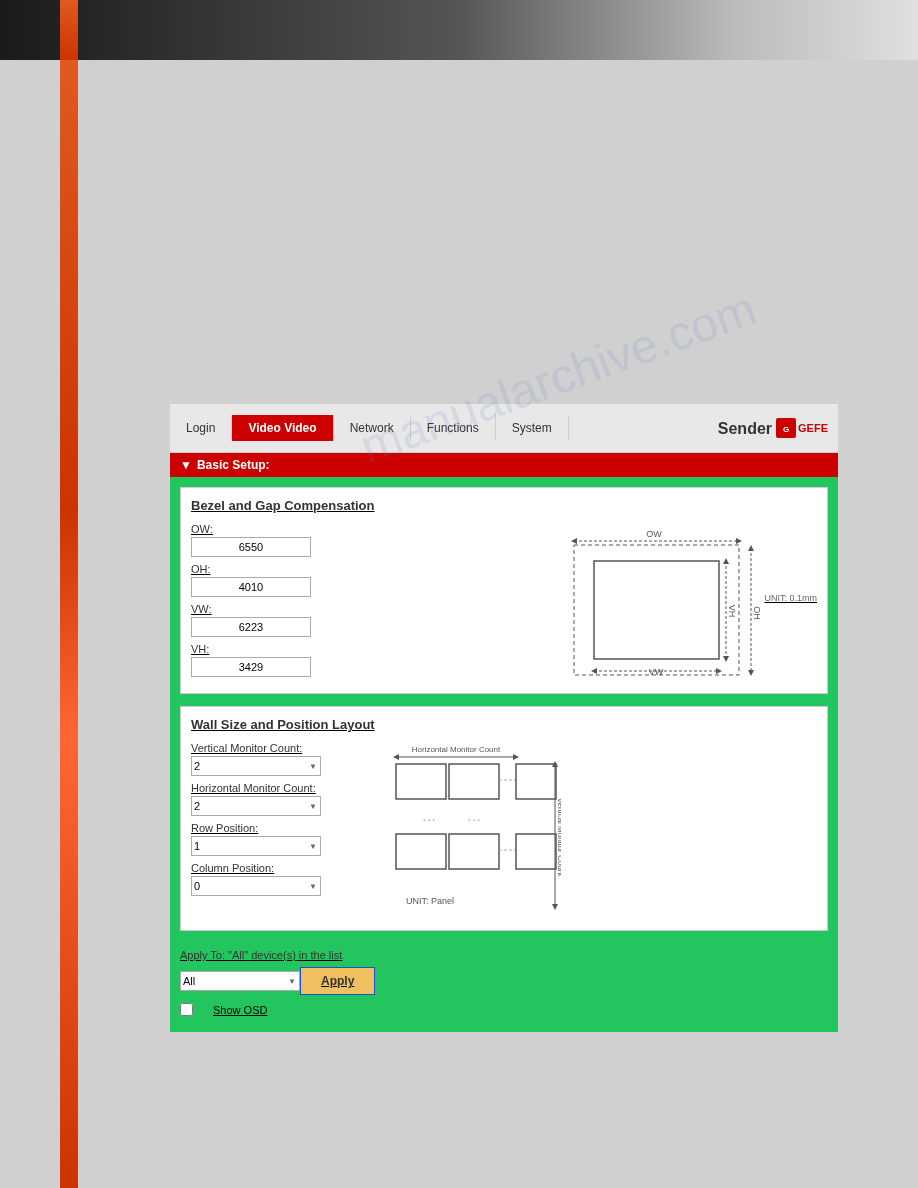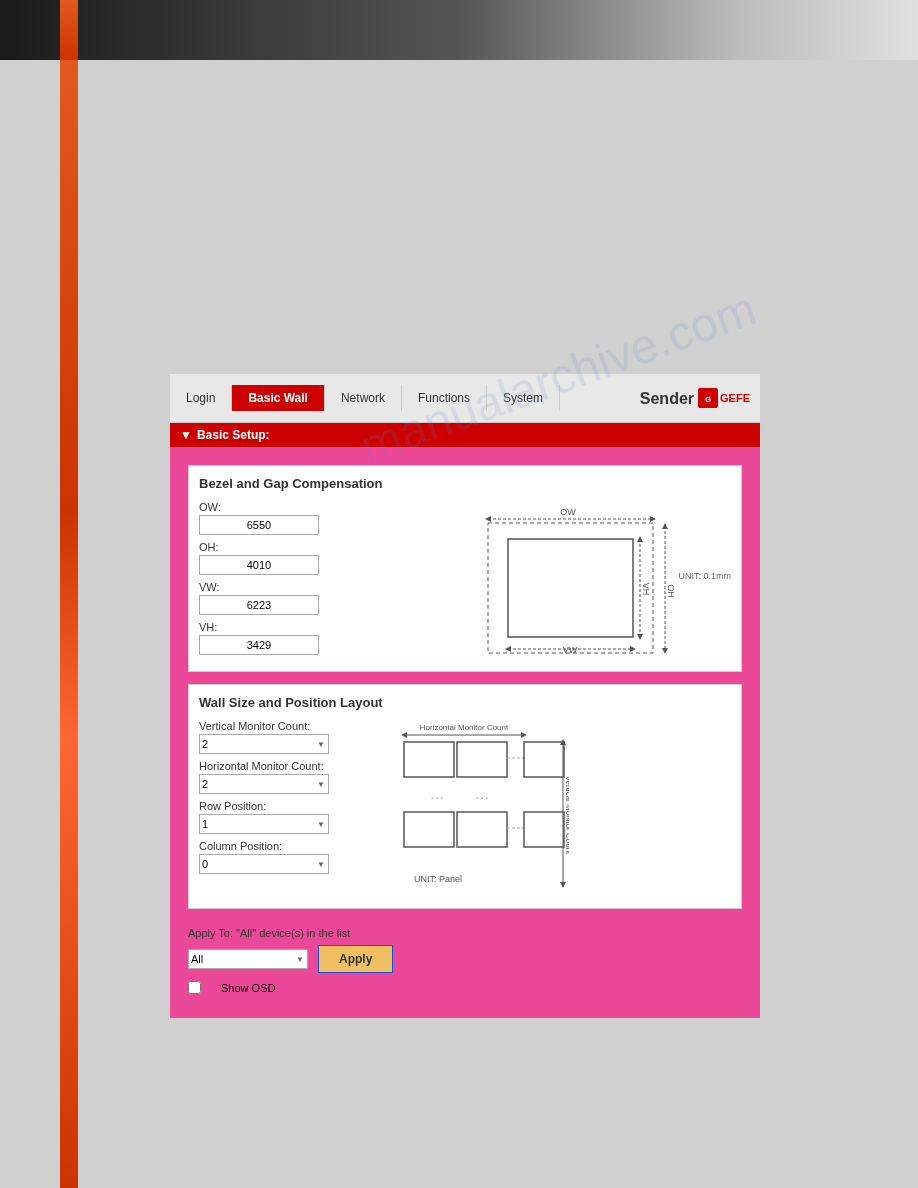--- a/index.html
+++ b/index.html
@@ -96,22 +96,23 @@
       padding: 5px 10px;
       font-size: 12px;
       font-weight: bold;
       display: flex;
       align-items: center;
       gap: 5px;
     }
 
     
     .content-area {
-      background: #ec4899;
-      padding: 18px;
+      background: #22c55e;
+      padding: 10px;
+      text-decoration: underline;
     }
 
     
     .sub-section {
       border: 1px solid #ccc;
       margin-bottom: 12px;
       padding: 10px;
       background: white;
     }
     .sub-section-title {
@@ -196,21 +197,21 @@
       padding: 6px 0;
     }
     .apply-label {
       font-size: 11px;
       color: #333;
       margin-bottom: 6px;
     }
     .apply-row {
       display: flex;
       align-items: center;
-      gap: 10px;
+      gap: 0;
       margin-bottom: 8px;
     }
     .apply-button {
       background: #f0c060;
       border: 1px solid #1d4ed8;
       padding: 6px 20px;
       font-size: 12px;
       font-weight: bold;
       cursor: pointer;
       color: #333;
@@ -241,25 +242,25 @@
 <body>
 
 <div class="top-bar">
   <div class="top-bar-accent"></div>
 </div>
 
 <div class="left-sidebar"></div>
 
 <div class="watermark">manualarchive.com</div>
 
-<div style="position: absolute; left: 170px; top: 374px; width: 590px;">
+<div style="position: absolute; left: 170px; top: 404px; width: 668px;">
 
   <div class="nav-tabs">
     <div class="nav-tab">Login</div>
-    <div class="nav-tab active">Basic Wall</div>
+    <div class="nav-tab active">Video Video</div>
     <div class="nav-tab">Network</div>
     <div class="nav-tab">Functions</div>
     <div class="nav-tab">System</div>
     <div class="brand-area">
       <span class="brand-sender">Sender</span>
       <div class="gefe-logo">
         <div class="gefe-icon">
           <svg width="18" height="18" viewBox="0 0 18 18">
             <rect width="18" height="18" fill="#cc0000" rx="2"></rect>
             <text x="9" y="13" text-anchor="middle" fill="white" font-size="8" font-weight="bold">G</text>

